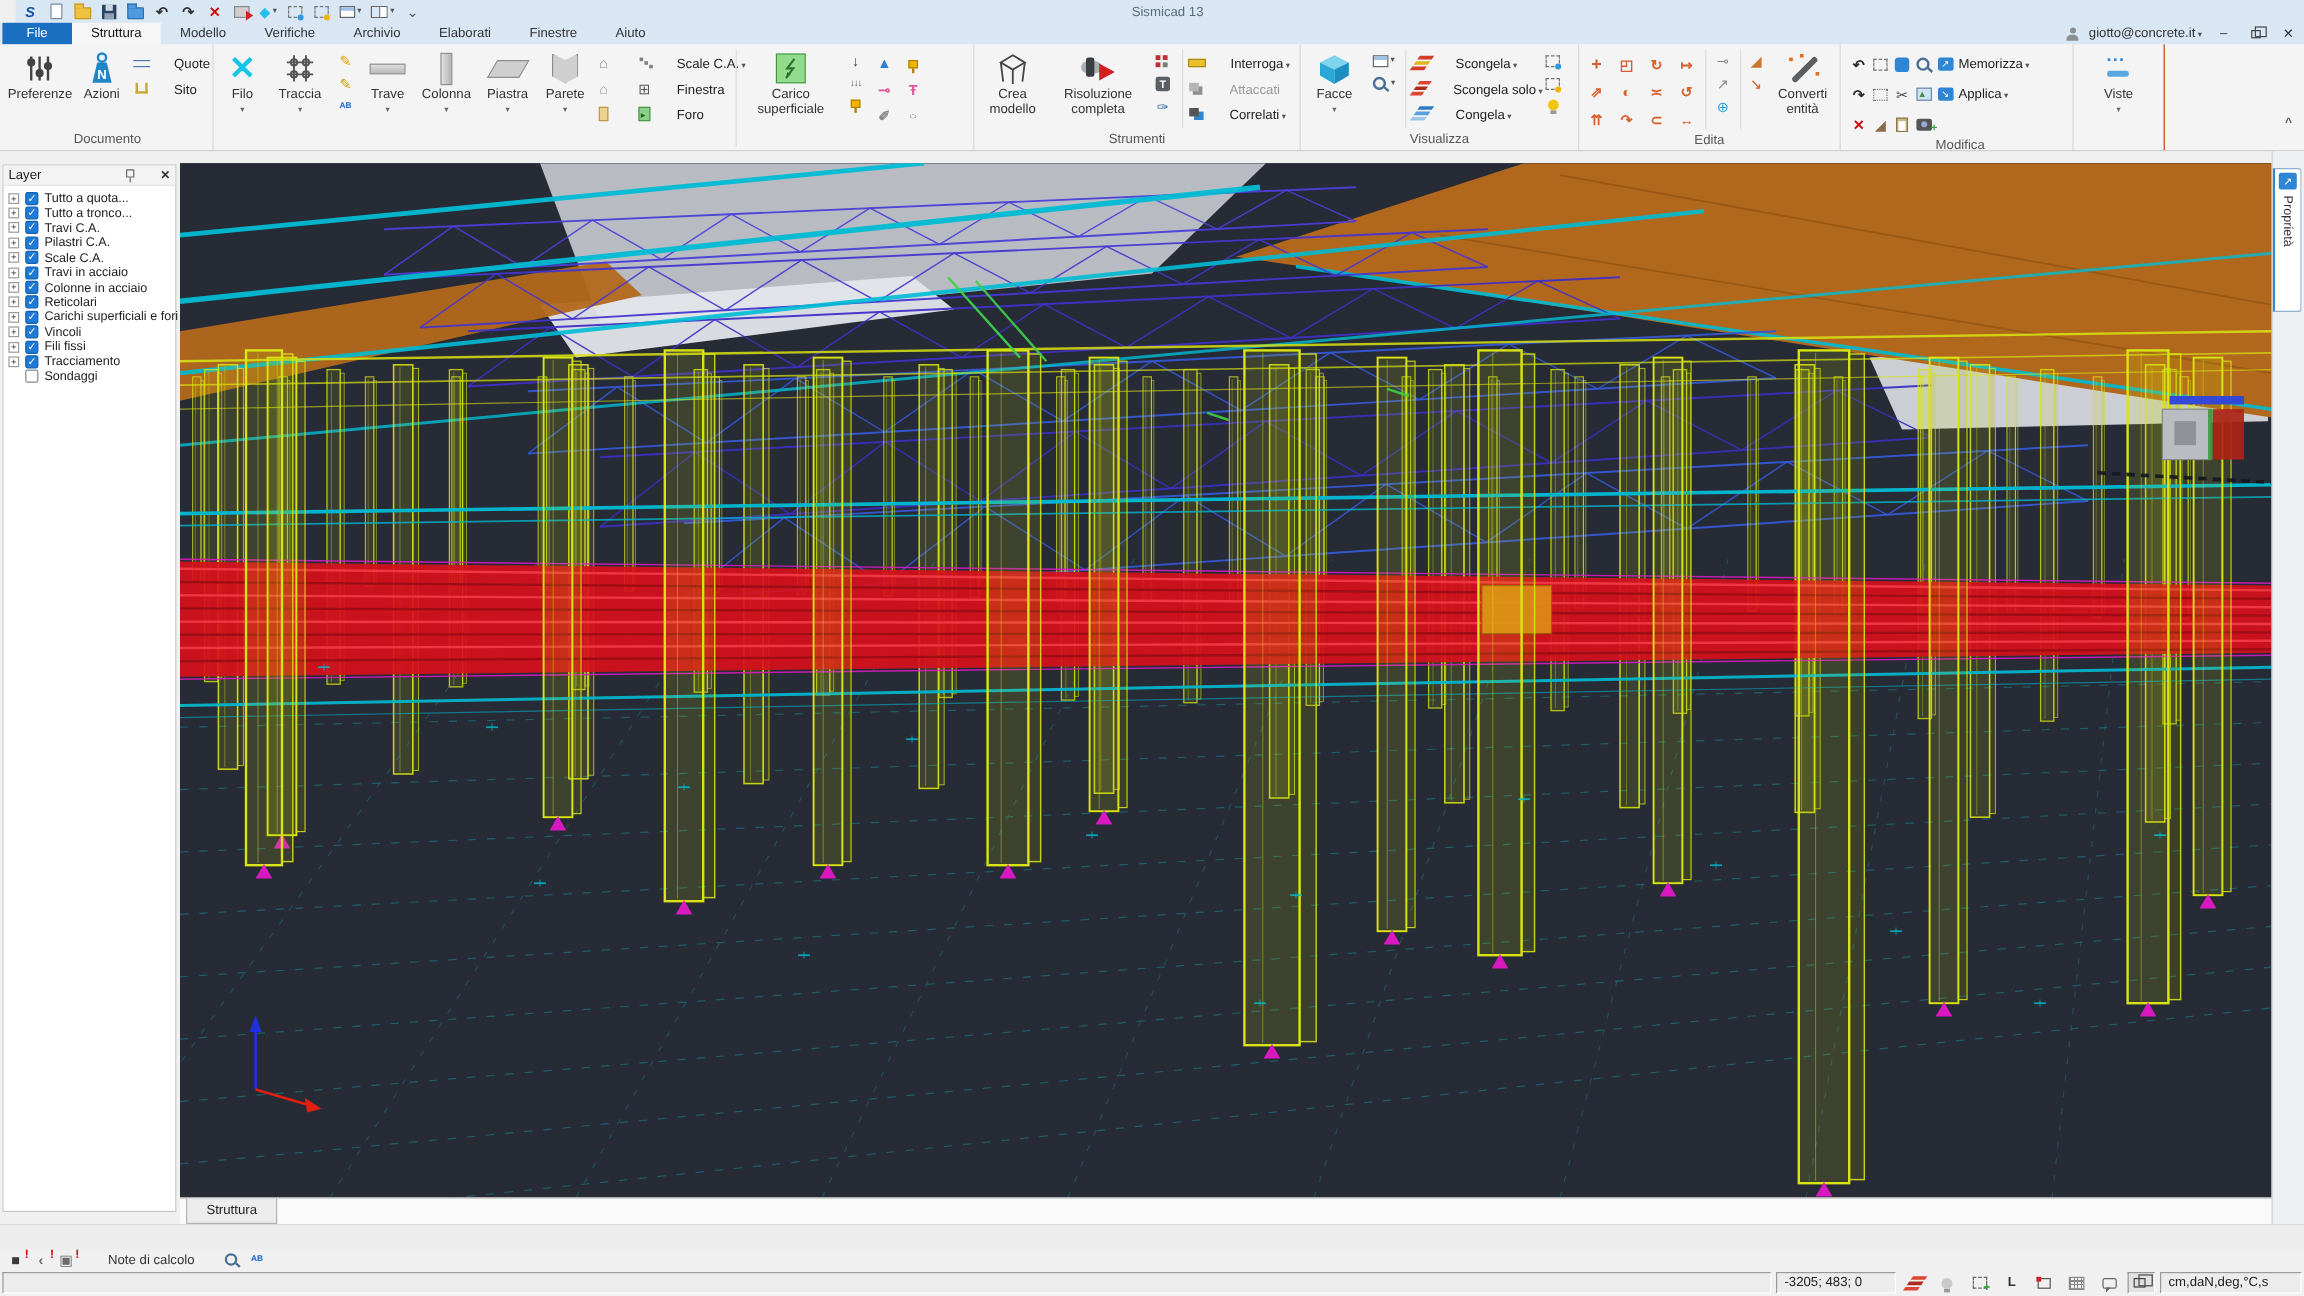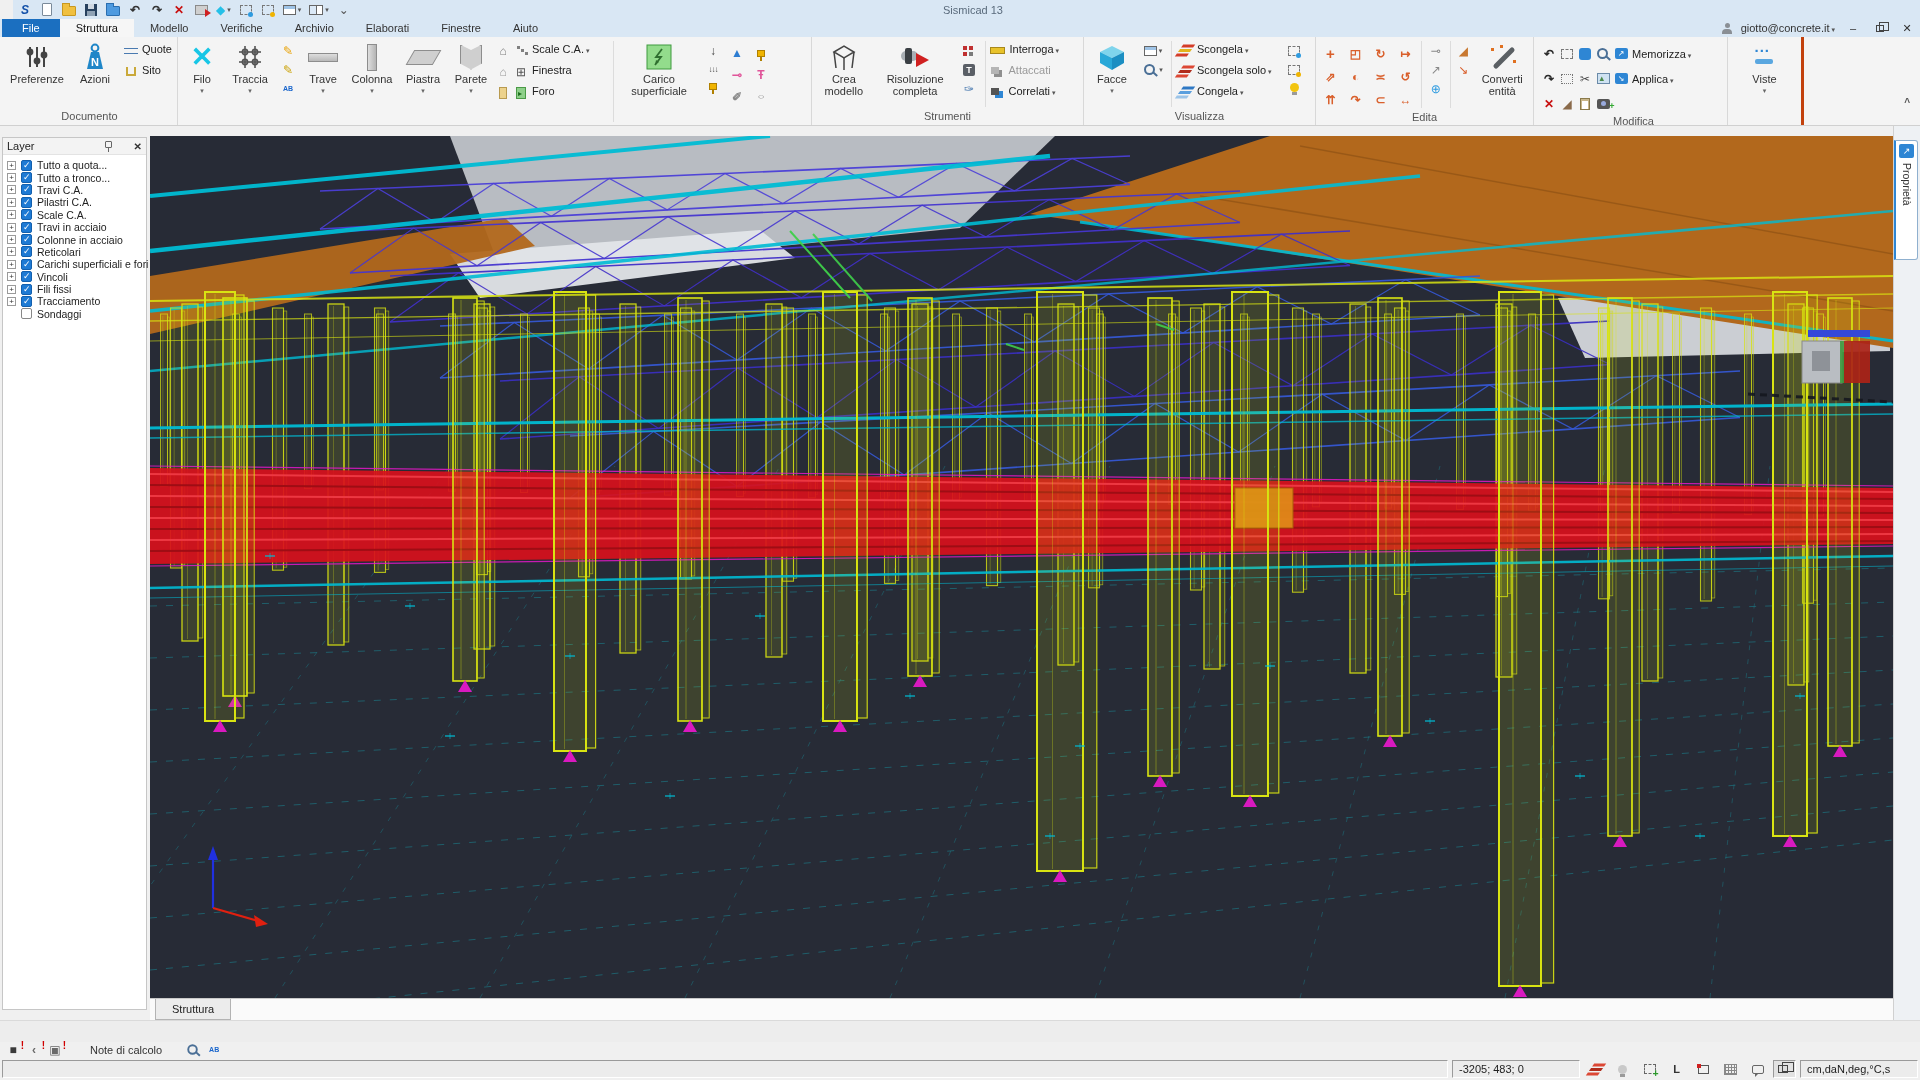--- a/index.html
+++ b/index.html
@@ -53,21 +53,21 @@
 .ribbon{position:absolute;left:0;top:37px;width:100%;height:89px;background:#f4f4f4;border-bottom:1px solid #d0d0d0;display:flex;padding-left:2px}
 .rg{display:flex;flex-direction:column;border-right:1px solid #d8d8d8;padding:1px 2px 0}
 .rb{flex:1;display:flex;align-items:flex-start}
 .rl{height:15px;text-align:center;color:#555}
 .vd{width:1px;align-self:stretch;background:#dcdcdc;margin:3px 3px}
 .bb{display:flex;flex-direction:column;align-items:center;padding-top:3px;height:72px}
 .bicon{height:32px;display:flex;align-items:center;justify-content:center}
 .bl{text-align:center;line-height:11.5px;margin-top:1px;color:#333}
 .car::after{content:"▾";font-size:7px;color:#666;display:block;text-align:center;margin-top:1px}
 .scol{display:flex;flex-direction:column;padding-top:5px;gap:4px}
-.srow{display:flex;align-items:flex-start;gap:4px;height:17px;white-space:nowrap}
+.srow{display:flex;align-items:flex-end;gap:20px;height:17px;white-space:nowrap}
 .egrid{display:grid;grid-template-columns:repeat(4,25px);grid-auto-rows:23px;padding-top:4px}
 .eic{display:flex;align-items:center;justify-content:center;color:#d95f2b;font-weight:700;font-size:12px}
 .mcol{display:flex;flex-direction:column;padding-top:4px;gap:2px}
 .mrow{display:flex;align-items:center;gap:4px;height:23px}
 .collapse{position:absolute;right:10px;top:60px;color:#555;font-weight:700;font-size:10px}
 
 .trave{width:30px;height:9px;background:linear-gradient(#dedede,#b9b9b9);border:1px solid #8d8d8d}
 .colonna{width:10px;height:27px;background:linear-gradient(90deg,#dedede,#b4b4b4);border:1px solid #8d8d8d}
 .piastra{width:27px;height:15px;background:#cfcfcf;border:1px solid #8d8d8d;transform:skewX(-30deg)}
 .parete{width:22px;height:25px;background:#cfcfcf;border:1px solid #8d8d8d;clip-path:polygon(0 0,50% 22%,100% 0,100% 76%,50% 100%,0 76%)}
@@ -135,21 +135,21 @@
 
 
 .cmdstrip{position:absolute;left:0;top:1020px;width:100%;height:22px;background:#ededed;border-top:1px solid #dadada}
 .noterow{position:absolute;left:0;top:1042px;width:100%;height:16px;background:#f0f0f0;display:flex;align-items:center;gap:7px;padding-left:6px}
 .warn{position:relative}
 .warn::after{content:"!";position:absolute;right:-4px;top:-4px;color:#d00000;font-weight:800;font-size:10px}
 .abic{font-size:7px;font-weight:700;color:#1a66cc}
 .statusrow{position:absolute;left:0;top:1058px;width:100%;height:22px;background:#f0f0f0;display:flex;align-items:center;gap:4px;padding:0 2px}
 .sunken{background:#ececec;border:1px solid;border-color:#9a9a9a #fff #fff #9a9a9a;height:18px;display:flex;align-items:center;padding:0 6px}
 .msgfield{flex:1}
-.coords{width:128px}
+.coords{width:100px}
 .units{width:118px}
 .sic{width:23px;height:18px;display:flex;align-items:center;justify-content:center}
 .sic.pressed{border:1px solid;border-color:#9a9a9a #fff #fff #9a9a9a;background:#e2e2e2}
 .ortho{font-weight:800;color:#333;font-size:11px}
 .snapb{width:11px;height:9px;border:1px solid #555;position:relative}
 .snapb::before{content:"";position:absolute;left:-2px;top:-2px;width:4px;height:4px;background:#d02020}
 .gridic{width:13px;height:11px;border:1px solid #888;background:repeating-linear-gradient(0deg,#888 0 1px,transparent 1px 3px),repeating-linear-gradient(90deg,#888 0 1px,transparent 1px 3px)}
 .balloon{width:12px;height:9px;border:1px solid #666;border-radius:2px;position:relative}
 .balloon::after{content:"";position:absolute;left:2px;bottom:-4px;border-top:4px solid #666;border-right:4px solid transparent}
 .box3d{width:10px;height:8px;border:1px solid #444;background:#ddd;position:relative;margin-left:-3px}
@@ -576,21 +576,21 @@
               </span>
             <span class="ic">
                 <span class="camera"></span>
               </span>
           </div>
         </div>
       </div>
       <div class="rl">Modifica</div>
     </div>
 
-    <div class="rg" style="width:76px;border-right:3px solid #c2410c">
+    <div class="rg" style="width:76px;border-right:1px solid #c2410c">
       <div class="rb" style="justify-content:center">
         <div class="bb car" style="width:64px">
           <span class="bicon">
               <span class="visteic"></span>
             </span>
           <span class="bl">Viste</span>
         </div>
       </div>
       <div class="rl"></div>
     </div>

